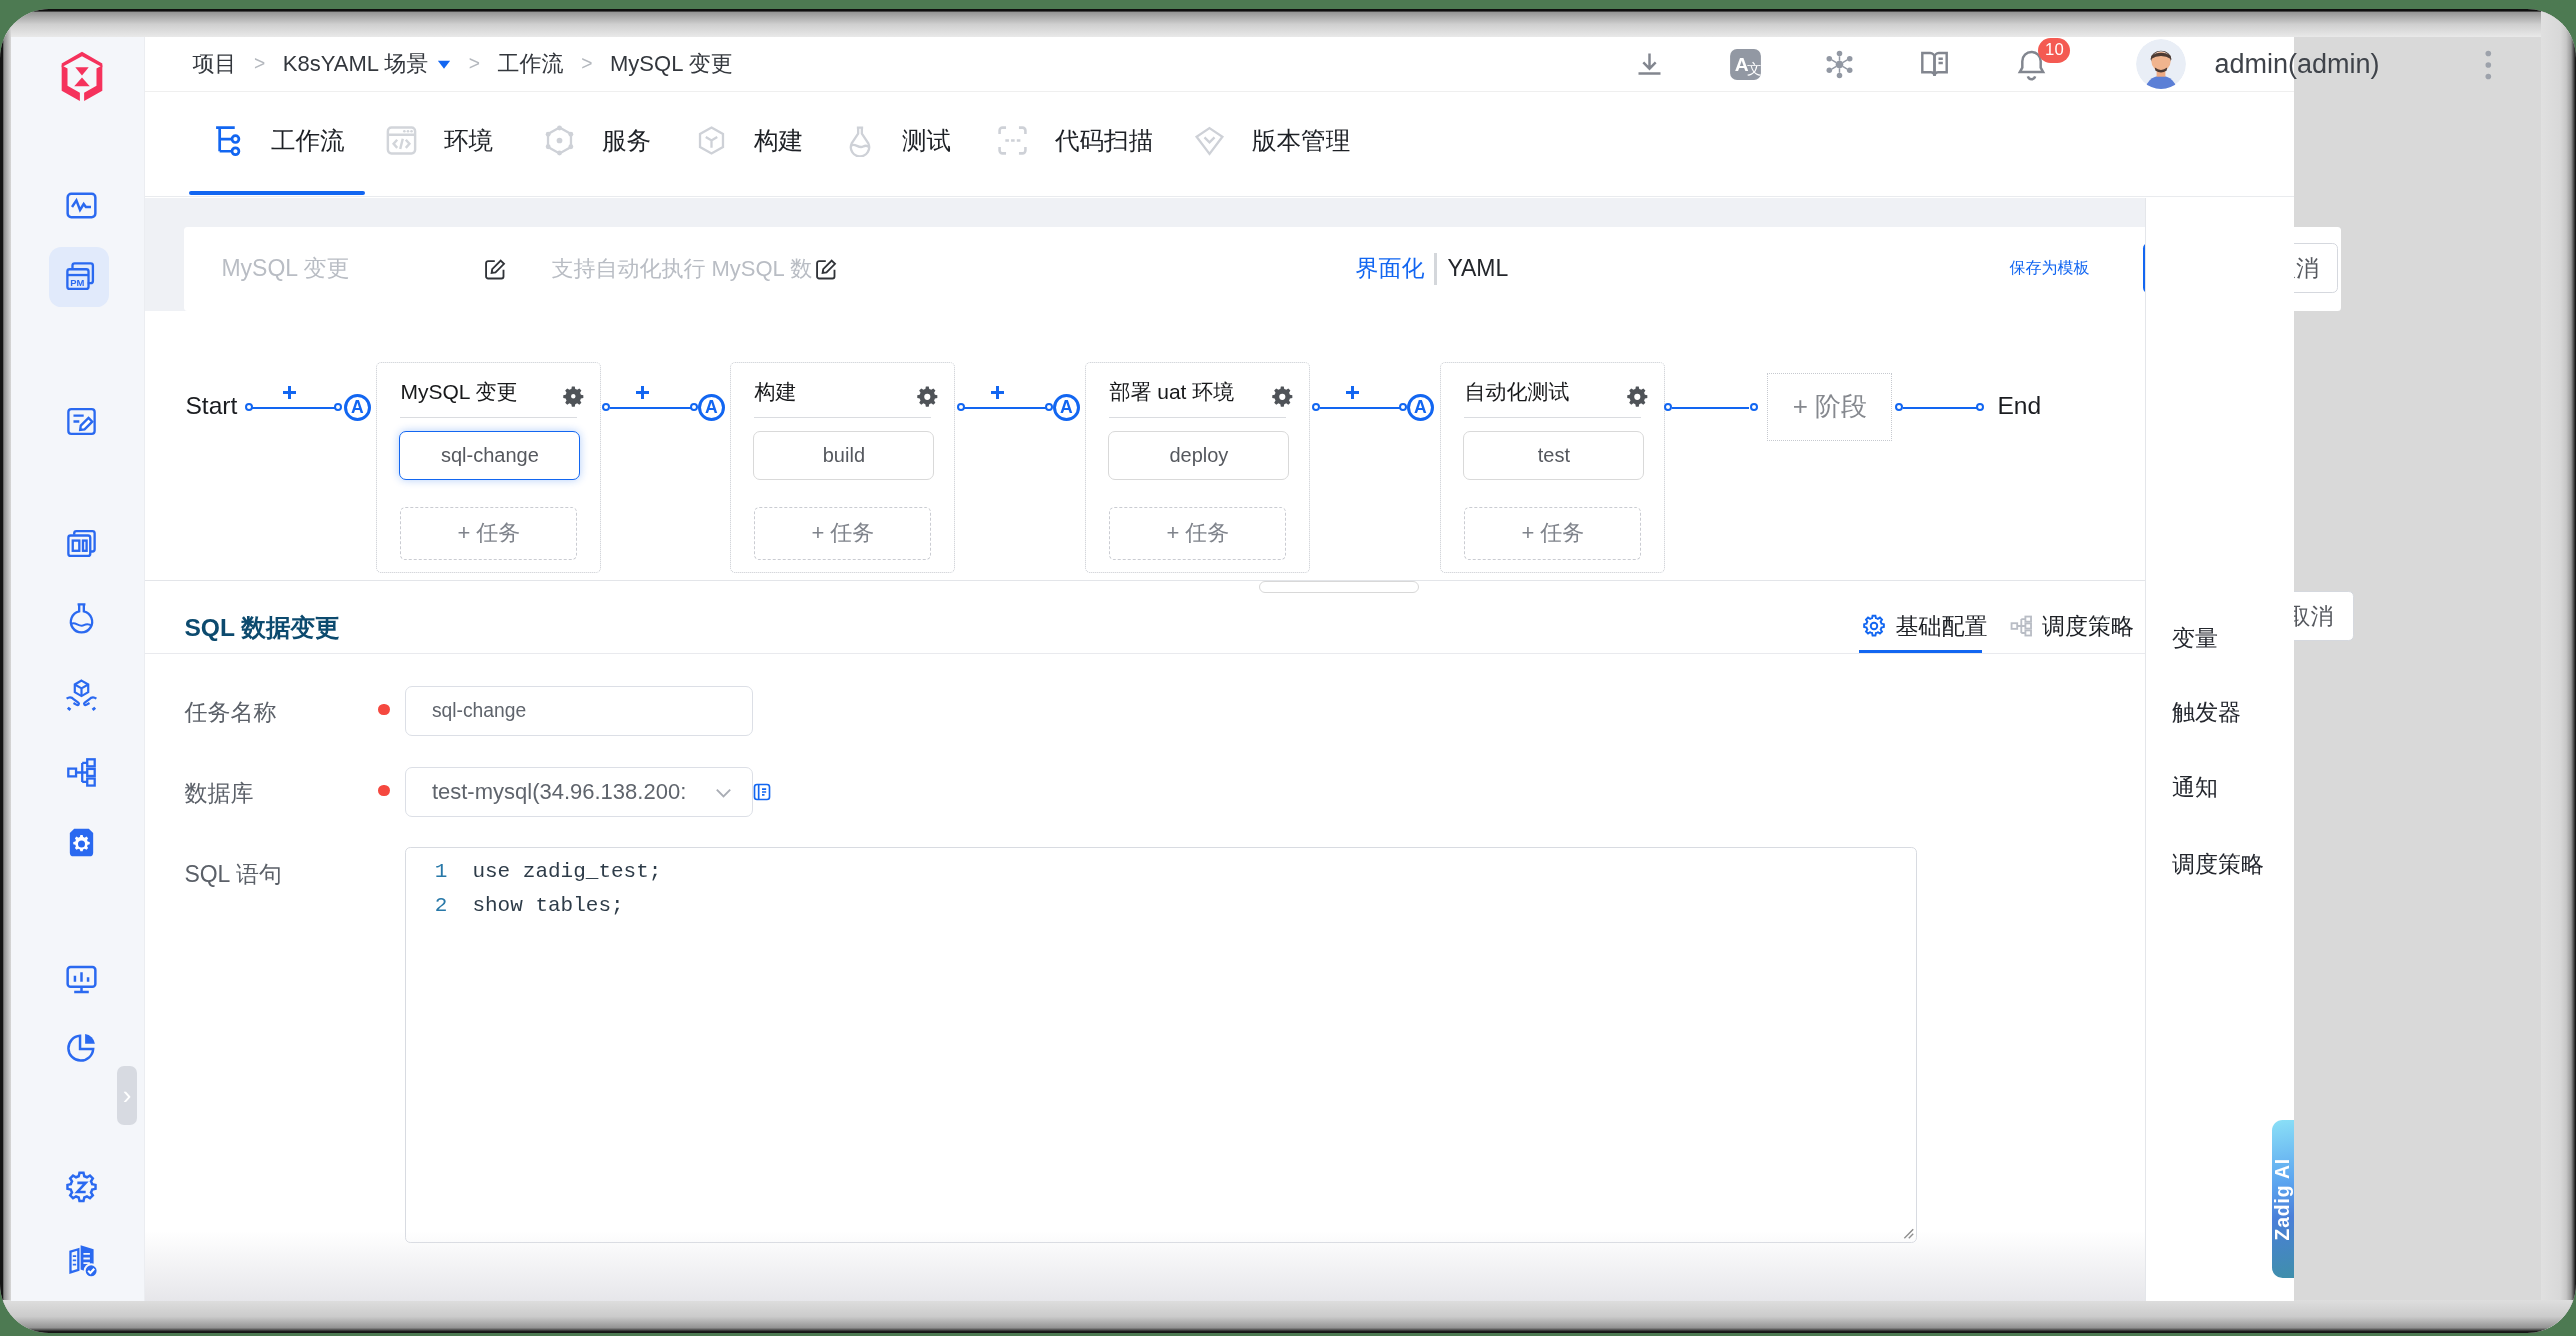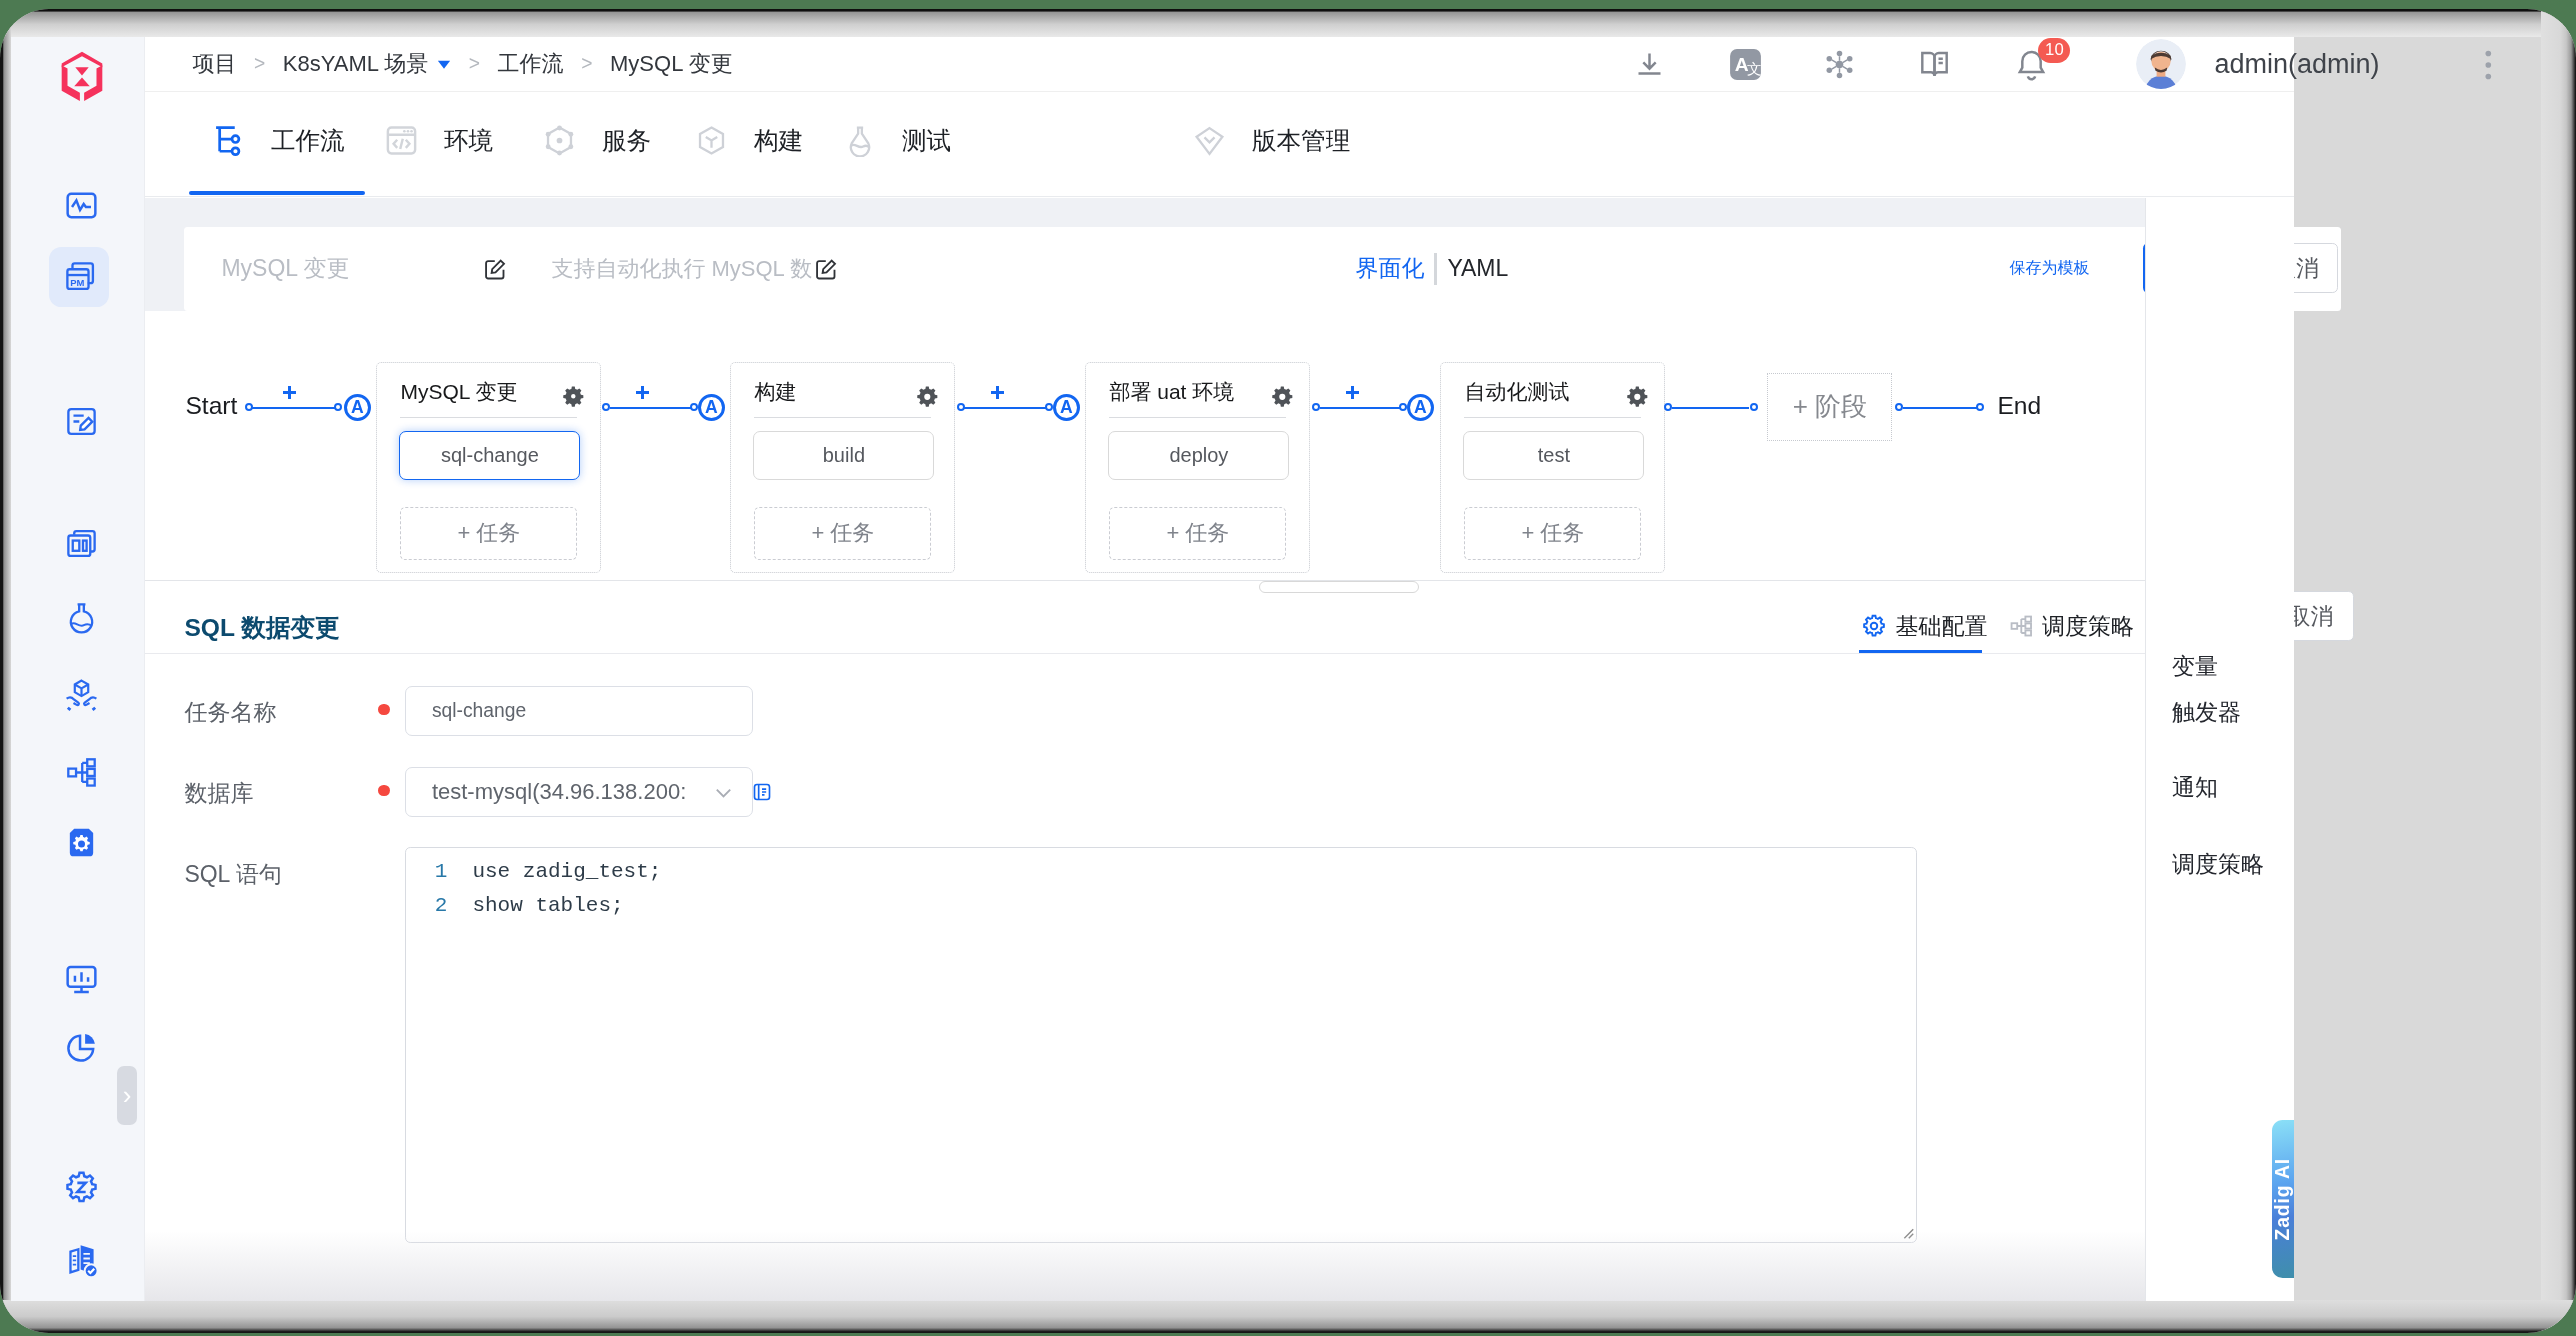--- a/index.html
+++ b/index.html
@@ -237,20 +237,27 @@
         </svg>
         <span>构建</span>
       </div>
       <div class="tab" style="left:833px;">
         <svg width="32" height="33" viewBox="0 0 22 23" fill="none" stroke="#ced1d7" stroke-width="1.6">
           <path d="M8.8 2.5 h4.4 M9.7 2.9 v3.9 L5.2 13.5 a6.4 6.4 0 1 0 11.6 0 L12.3 6.8 V2.9"></path>
           <path d="M5 15 c2.7 -1.8 5 2.3 8.2 0.7 c1.8 -0.9 3.2 -0.4 4 0.4"></path>
         </svg>
         <span>测试</span>
       </div>
+      <div class="tab" style="left:985px;">
+        <svg width="33" height="33" viewBox="0 0 23 23" fill="none" stroke="#ced1d7" stroke-width="1.8">
+          <path d="M2.5 7 V4.5 a2 2 0 0 1 2 -2 H7 M16 2.5 h2.5 a2 2 0 0 1 2 2 V7 M20.5 16 v2.5 a2 2 0 0 1 -2 2 H16 M7 20.5 H4.5 a2 2 0 0 1 -2 -2 V16"></path>
+          <path d="M6.5 11.5 h2.5 M10.5 11.5 h2.5 M14.5 11.5 h2.5" stroke-width="1.6"></path>
+        </svg>
+        <span>代码扫描</span>
+      </div>
       <div class="tab" style="left:1182px;">
         <svg width="33" height="32" viewBox="0 0 23 22" fill="none" stroke="#ced1d7" stroke-width="1.6">
           <path d="M11.5 2 L20.5 8 L11.5 20 L2.5 8 Z"></path>
           <path d="M8 8.5 l3.5 3.5 3.5 -3.5"></path>
         </svg>
         <span>版本管理</span>
       </div>
       <div class="underline"></div>
     </div>
     <div class="content">
@@ -392,21 +399,21 @@
         <div class="editor">
           <div class="eline" style="top:7px;"><span class="eno">1</span><span class="ecode">use zadig_test;</span></div>
           <div class="eline" style="top:41px;"><span class="eno">2</span><span class="ecode">show tables;</span></div>
           <svg style="position:absolute; right:1.8px; bottom:1.8px;" width="16" height="16" viewBox="0 0 18 18" stroke="#8a8a8a" stroke-width="1.6">
             <path d="M16 6 L6 16 M16 11 L11 16"></path>
           </svg>
         </div>
         <div class="fade"></div>
       </div>
       <div class="rail">
-        <div class="rail-item" style="top:425px;margin-top:28px;">变量</div>
+        <div class="rail-item" style="top:425px;">变量</div>
         <div class="rail-item" style="top:499px;">触发器</div>
         <div class="rail-item" style="top:574px;">通知</div>
         <div class="rail-item" style="top:651px;">调度策略</div>
         <div class="zadig-ai">
             <span>Zadig AI</span>
           </div>
       </div>
       <div class="pill" style="left:1248px; top:383px; width:160px; height:12.3px;"></div>
     </div>
     <div class="sidebar">

